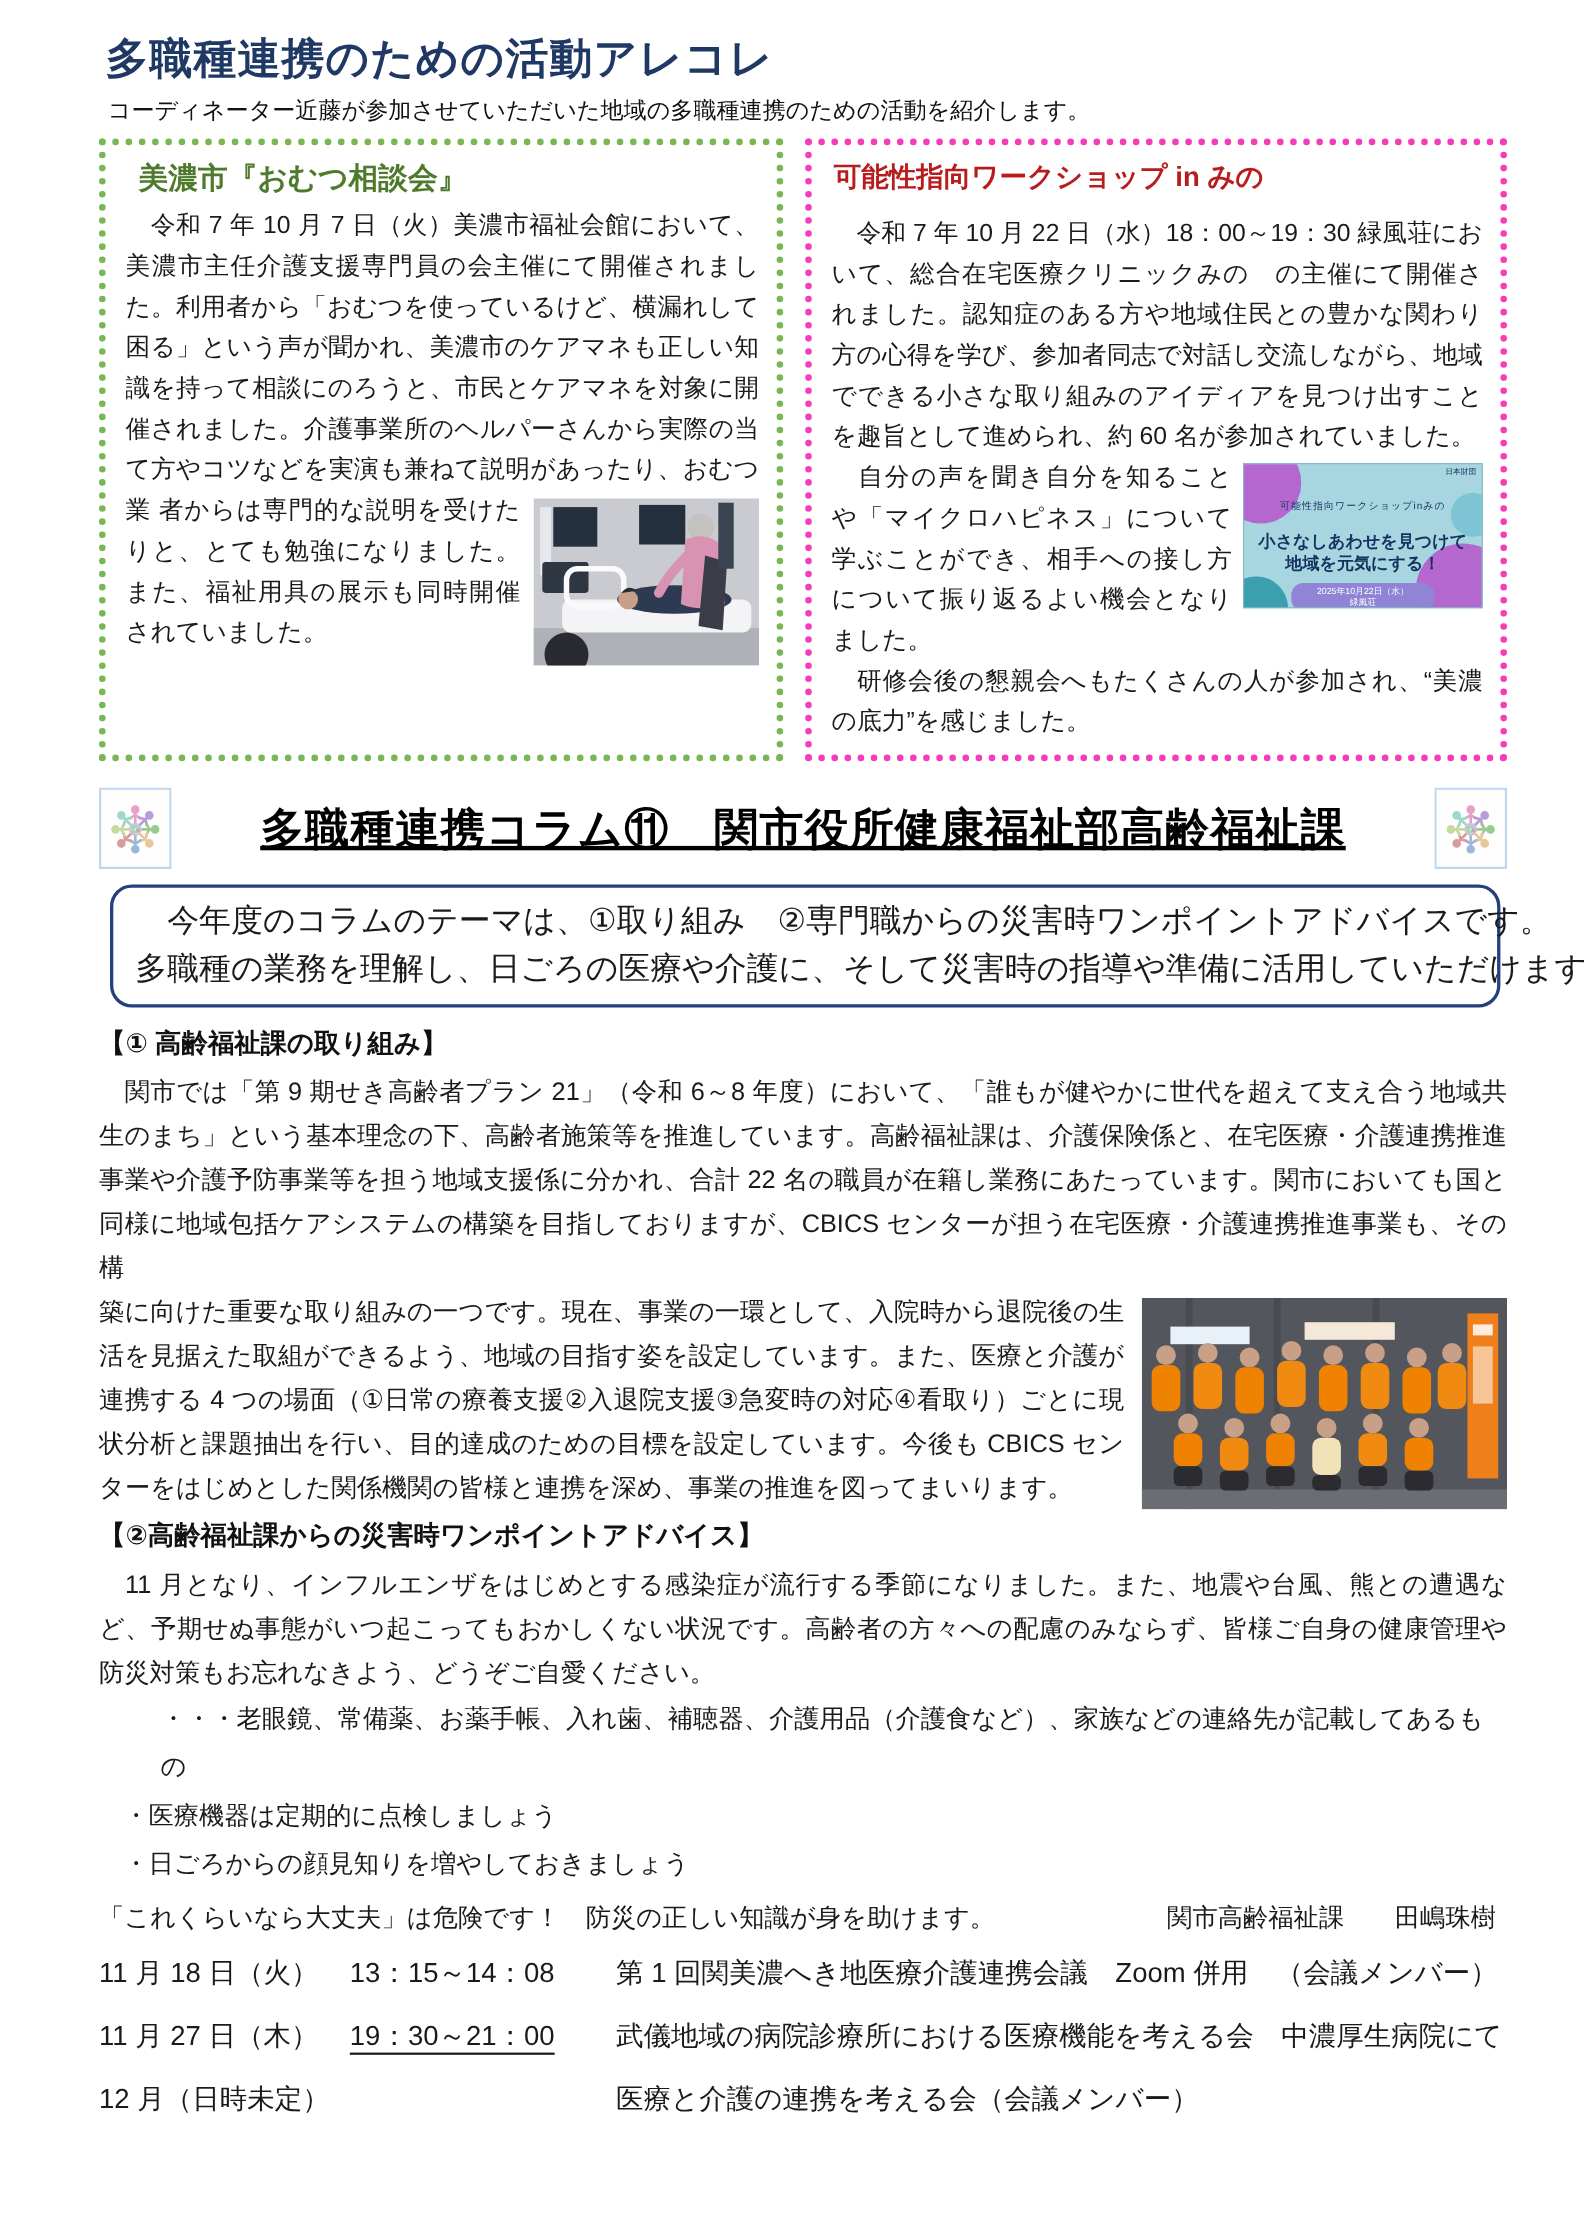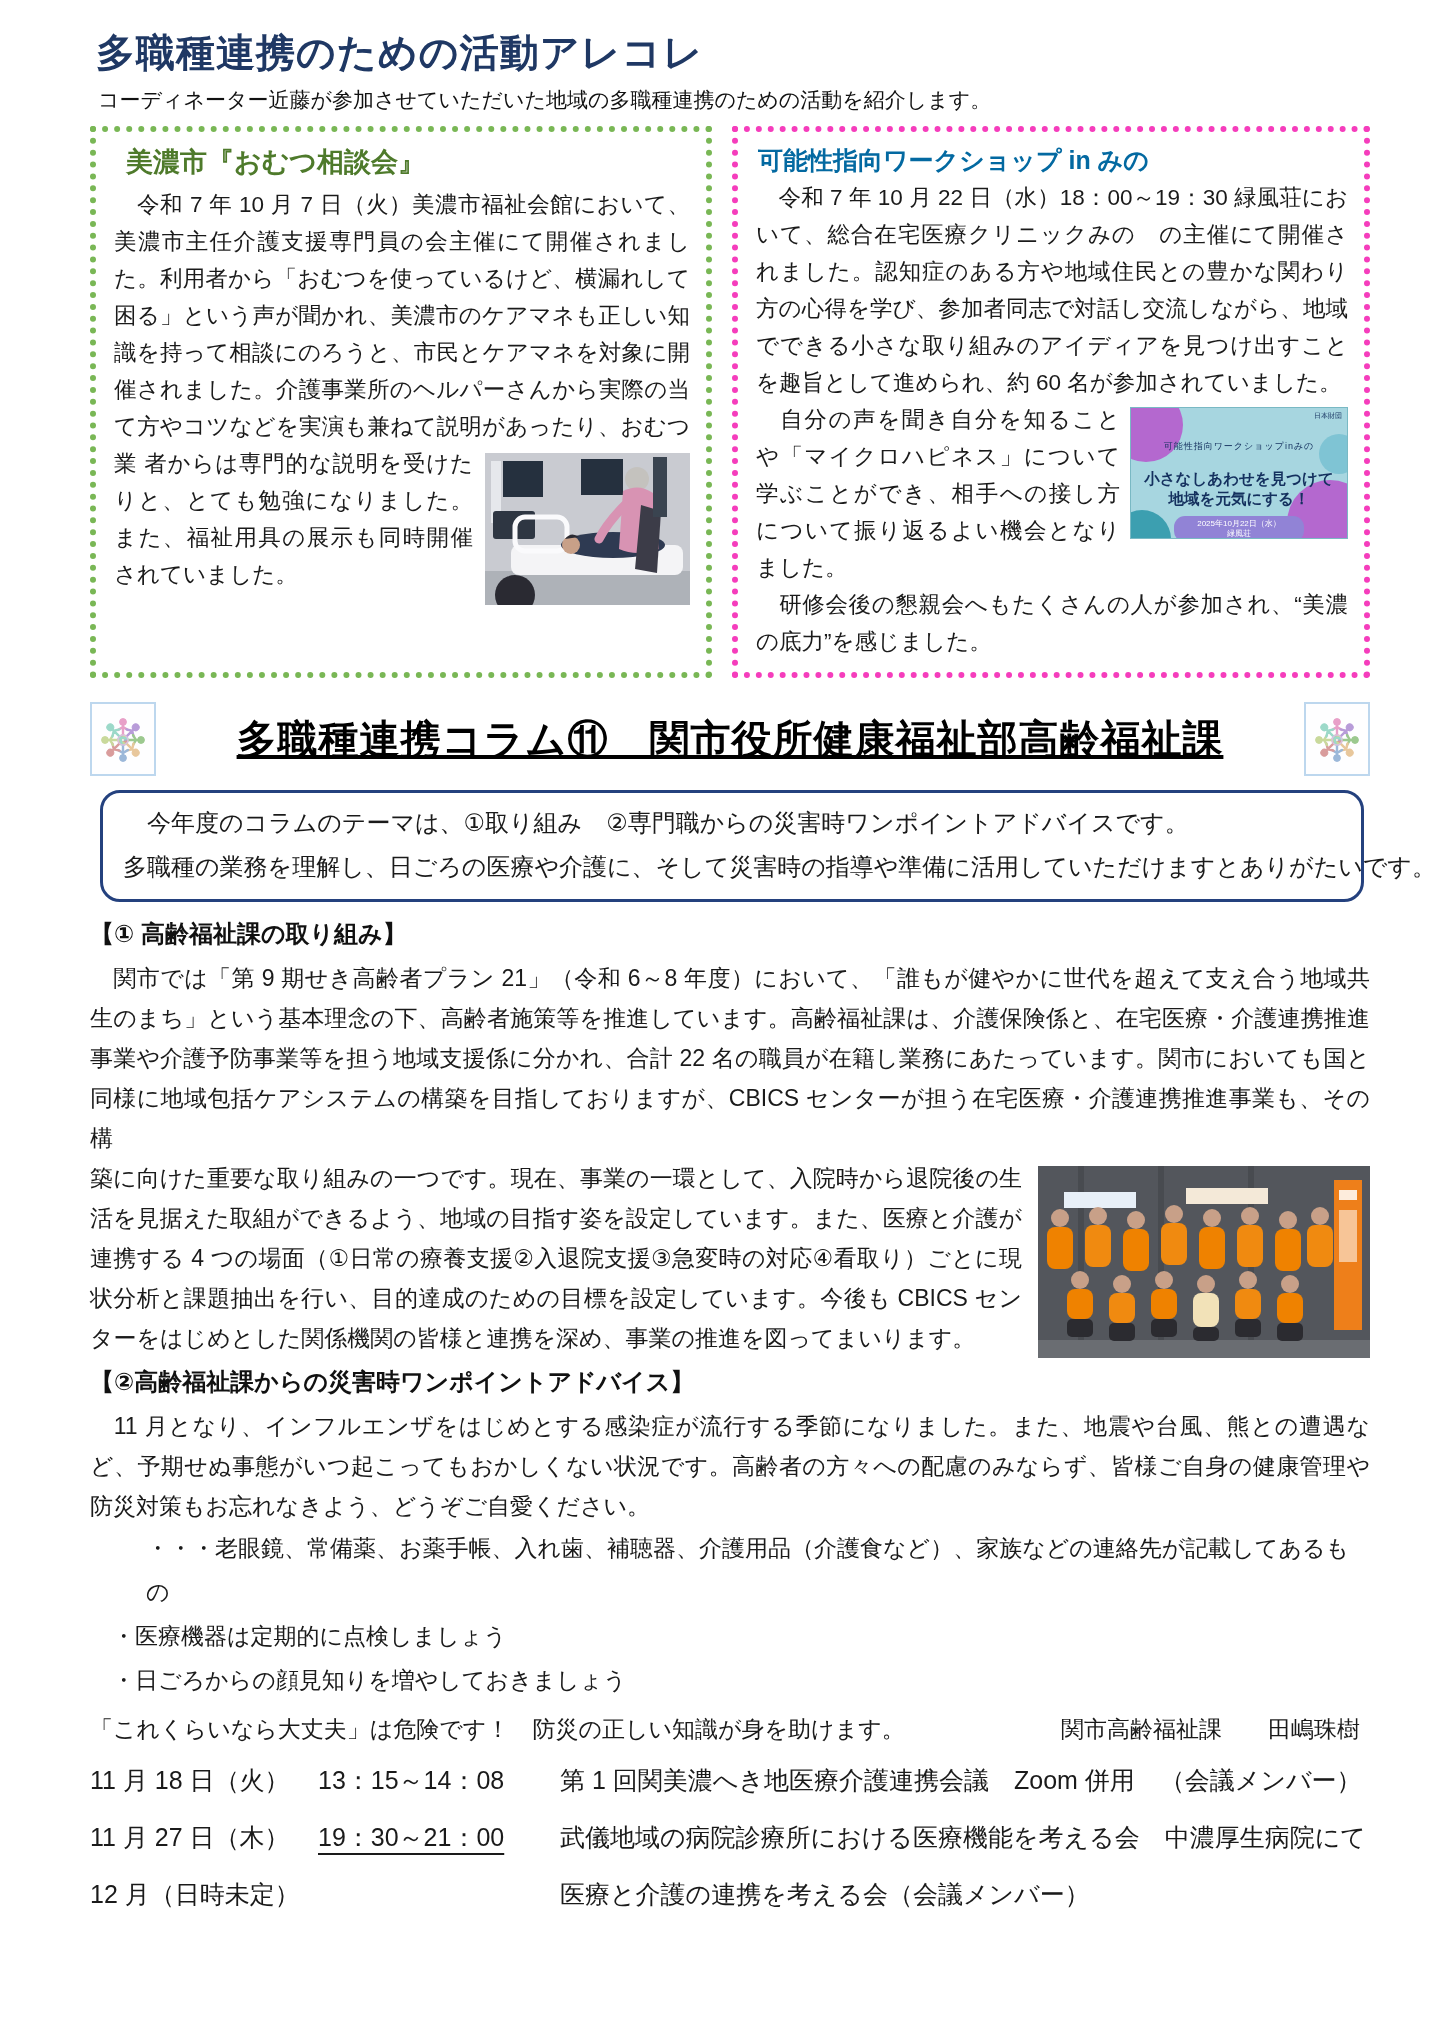--- a/index.html
+++ b/index.html
@@ -15,21 +15,21 @@
     margin:0 0 6px 6px; font-size:39px; font-weight:bold; color:#1F3864; letter-spacing:1px;
   }
   .subtitle{font-size:21px; margin:0 0 12px 8px; color:#111;}
 
   
   .boxes{display:flex; gap:20px; align-items:stretch;}
   .abox{box-sizing:border-box; padding:8px 16px 12px 18px;}
   .gbox{width:622px; border:6px dotted #79B755;}
   .pbox{width:638px; border:6px dotted #F53DBC;}
   .gbox h2{margin:4px 0 6px 12px; font-size:27px; color:#4E7A2B; font-weight:bold;}
-  .pbox h2{margin:4px 0 2px 2px; font-size:25px; color:#0369a1; font-weight:bold;}
+  .pbox h2{margin:4px 0 16px 2px; font-size:25px; color:#b91c1c; font-weight:bold;}
   .boxbody{font-size:22.5px; line-height:37px; text-align:justify;}
   .boxbody p{margin:0;}
 
   .photo-omutsu{
     float:right; width:205px; height:152px; margin:8px 0 2px 12px; display:block;
   }
   .poster-float{
     float:right; width:218px; height:132px; margin:6px 0 4px 10px;
     position:relative; background:#A7D6E0; overflow:hidden; box-sizing:border-box;
     border:1px solid #79b9c4;
@@ -46,21 +46,21 @@
   .poster-pill{width:126px; margin:7px auto 0; background:#9183D6; border-radius:11px; color:#fff; font-size:8px; line-height:10px; padding:3px 2px;}
   .poster-credits{font-size:6.5px; color:#14305e; line-height:8px; margin-top:6px;}
 
   
   .col-head{display:flex; align-items:center; margin:24px 0 14px;}
   .col-head .mandala{flex:0 0 auto;}
   .col-head h2{flex:1; text-align:center; margin:0; font-size:40px; font-weight:bold; color:#000000; letter-spacing:1px;text-decoration:underline;}
 
   .intro-box{
     border:3px solid #24417E; border-radius:20px; padding:8px 20px 10px;
-    margin:0 6px 16px 10px; font-size:24px; line-height:44px;
+    margin:0 6px 16px 10px; font-size:29px; line-height:44px;
   }
   .intro-box div{white-space:nowrap;}
 
   .sec-h{font-size:24px; font-weight:bold; margin:8px 0 8px; color:#111;}
   .main-p{font-size:23px; line-height:40px; text-align:justify; margin:0;}
   .photo-group{float:right; width:332px; height:192px; margin:8px 0 8px 16px;}
 
   .bullet{font-size:23px; line-height:44px; margin-left:22px;}
   .bullet.sub{margin-left:56px;}
   .closing-row{display:flex; justify-content:space-between; font-size:23px; line-height:46px; margin-top:4px; padding-right:10px;}

